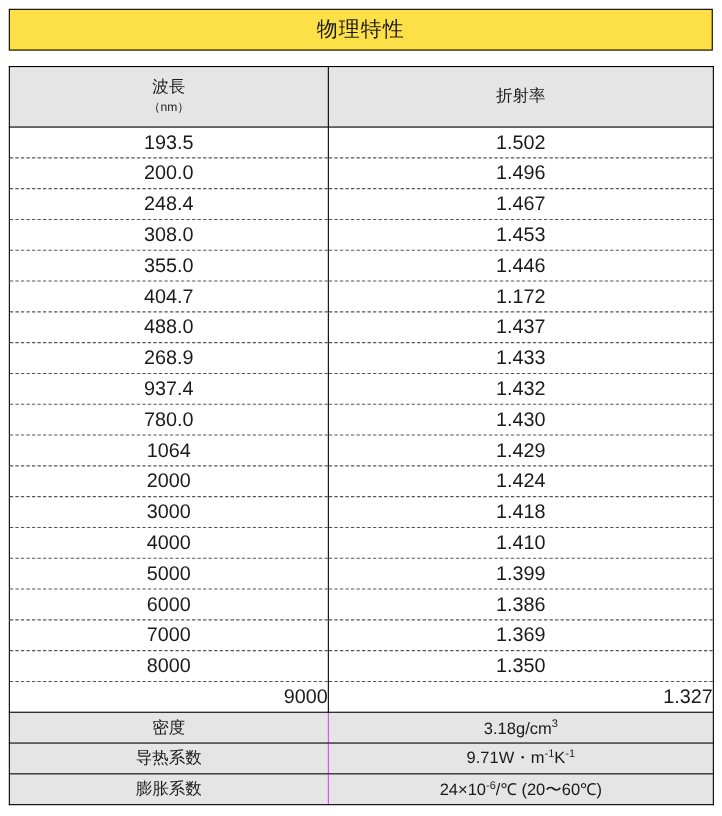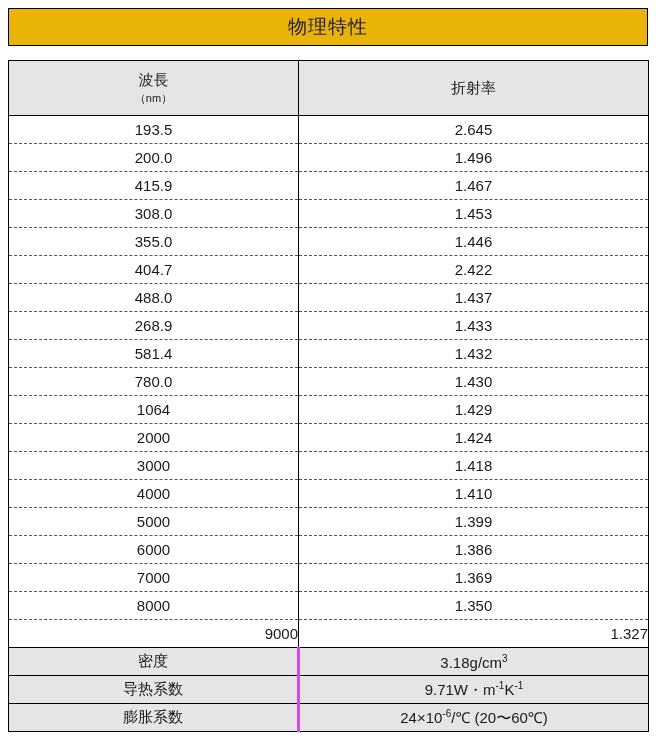--- a/index.html
+++ b/index.html
@@ -21,21 +21,21 @@
   }
   
   .title-bar {
     box-sizing: border-box;
     width: 640px;
     height: 38px;
     border: 1px solid #000000;
     display: flex;
     align-items: center;
     justify-content: center;
-    background: #eab308;
+    background: #fde047;
     font-size: 19px;
     letter-spacing: 1px;
   }
   .spacer {
     height: 14px;
   }
   
   table.spec {
     border-collapse: collapse;
     width: 640px;
@@ -60,21 +60,21 @@
   }
   .hdr .unit {
     display: block;
     font-size: 11px;
   }
 
   
   tr.data td {
     height: 27px;
     text-align: center;
-    font-size: 15px;
+    font-size: 18px;
     border-left: 1px solid #000000;
     border-right: 1px solid #000000;
     border-top: none;
     border-bottom: 1px dashed #555555;
     background: #ffffff;
   }
   tr.data.last-dashed td {
     border-bottom: 1px solid #000000;
     text-align: right;
   }
@@ -88,21 +88,21 @@
     text-align: center;
     font-size: 15px;
     border: 1px solid #000000;
     border-top: none;
     background: #e5e5e5;
   }
   tr.foot.first-foot td {
     border-top: 1px solid #000000;
   }
   tr.foot td.cell-left {
-    border-right: 3px solid #d946ef;
+    border-right: 1px solid #d946ef;
   }
   sup { font-size: 10px; vertical-align: super; }
   .nowrap { white-space: nowrap; }
 </style>
 </head>
 <body>
 
 <div class="page">
 
   <div class="title-bar">
@@ -122,52 +122,52 @@
           <span>波長</span>
           <span class="unit">（nm）</span>
         </td>
         <td>
           <span>折射率</span>
         </td>
       </tr>
 
       <tr class="data">
         <td class="cell-left">193.5</td>
-        <td>2.645</td>
+        <td>1.502</td>
       </tr>
       <tr class="data">
         <td class="cell-left">200.0</td>
         <td>1.496</td>
       </tr>
       <tr class="data">
-        <td class="cell-left">415.9</td>
+        <td class="cell-left">248.4</td>
         <td>1.467</td>
       </tr>
       <tr class="data">
         <td class="cell-left">308.0</td>
         <td>1.453</td>
       </tr>
       <tr class="data">
         <td class="cell-left">355.0</td>
         <td>1.446</td>
       </tr>
       <tr class="data">
         <td class="cell-left">404.7</td>
-        <td>2.422</td>
+        <td>1.172</td>
       </tr>
       <tr class="data">
         <td class="cell-left">488.0</td>
         <td>1.437</td>
       </tr>
       <tr class="data">
         <td class="cell-left">268.9</td>
         <td>1.433</td>
       </tr>
       <tr class="data">
-        <td class="cell-left">581.4</td>
+        <td class="cell-left">937.4</td>
         <td>1.432</td>
       </tr>
       <tr class="data">
         <td class="cell-left">780.0</td>
         <td>1.430</td>
       </tr>
       <tr class="data">
         <td class="cell-left">1064</td>
         <td>1.429</td>
       </tr>

